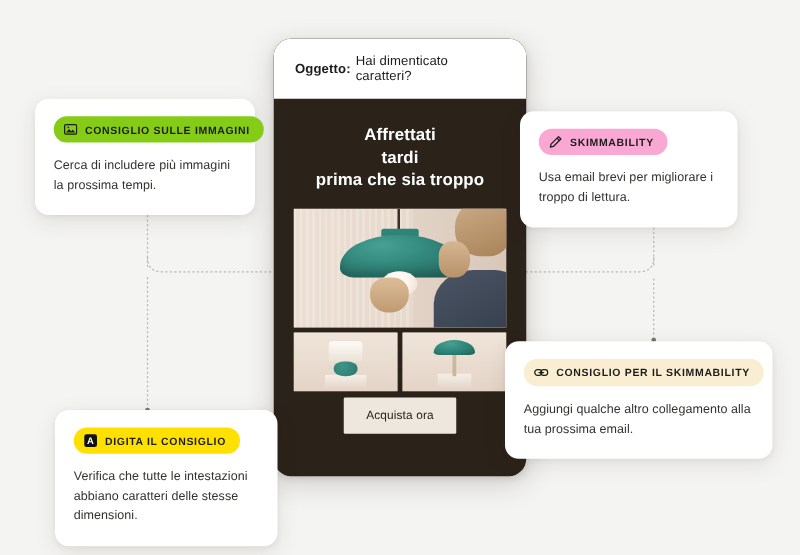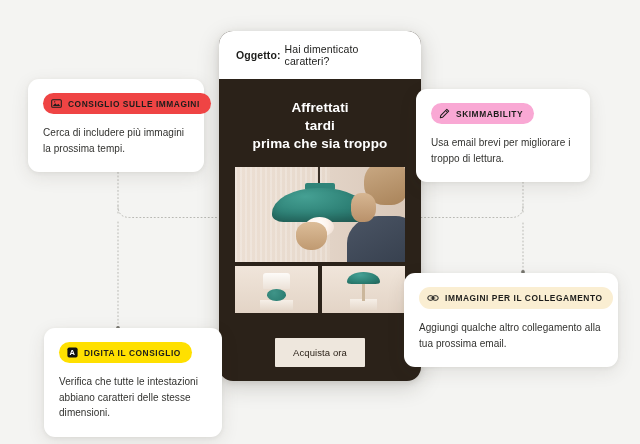--- a/index.html
+++ b/index.html
@@ -94,21 +94,21 @@
      background: radial-gradient(circle at 38% 32%, #3f9488 0%, #27786d 100%); border-radius:50%; }
   .t1 .plinth { position:absolute; left:30%; top:72%; width:40%; height:22%;
      background: linear-gradient(180deg,#f6efe7 0%,#e5d8cb 100%); }
   .t2 .shade { position:absolute; left:30%; top:14%; width:40%; height:24%;
      background: radial-gradient(ellipse at 40% 25%, #44a195 0%, #2b7e72 60%, #216158 100%);
      border-radius: 50% 50% 14% 14% / 88% 88% 20% 20%; }
   .t2 .stem { position:absolute; left:48.5%; top:36%; width:3%; height:38%; background:#cbb79c; }
   .t2 .plinth { position:absolute; left:34%; top:70%; width:32%; height:24%;
      background: linear-gradient(180deg,#f6efe7 0%,#e5d8cb 100%); }
 
-  #cta-wrap { display:flex; justify-content:center; margin-top: 25px; }
+  #cta-wrap { display:flex; justify-content:center; margin-top: 5px; }
   #cta-button {
     background: #eee7dd;
     color: #2b2219;
     font-size: 9.5px;
     padding: 9px 18px;
     border: 0;
     border-radius: 1px;
     letter-spacing: .1px;
     cursor: pointer;
     font-family: "Liberation Sans", sans-serif;
@@ -127,21 +127,21 @@
     align-items: center;
     gap: 6px;
     border-radius: 20px;
     padding: 5px 11px 5px 8px;
     font-size: 8.4px;
     font-weight: bold;
     letter-spacing: .55px;
     color: #1d1d1b;
     white-space: nowrap;
   }
-  .badge.blue   { background: #ef4444; text-align: center; }
+  .badge.blue   { background: #84cc16; text-align: center; }
   .badge.yellow { background: #ffe000; }
   .badge.gold   { background: #f9a8d4; text-align: center; }
   .badge.cream  { background: #faeed2; }
   .card p {
     margin-top: 11px;
     font-size: 10px;
     line-height: 1.55;
     color: #32322f;
     letter-spacing: .05px;
   }
@@ -271,18 +271,18 @@
 
   <div class="card" id="card-link">
     <div class="badge cream">
       <span class="bi">
         <svg width="12" height="12" viewBox="0 0 18 18">
           <rect x="1.2" y="5.6" width="8.4" height="6.8" rx="3.4" fill="none" stroke="#1d1d1b" stroke-width="1.5"></rect>
           <rect x="8.4" y="5.6" width="8.4" height="6.8" rx="3.4" fill="none" stroke="#1d1d1b" stroke-width="1.5"></rect>
           <path d="M6.2 9 L11.8 9" stroke="#1d1d1b" stroke-width="1.5" stroke-linecap="round"></path>
         </svg>
       </span>
-      <span>IMMAGINI PER IL COLLEGAMENTO</span>
+      <span>CONSIGLIO PER IL SKIMMABILITY</span>
     </div>
     <p>Aggiungi qualche altro collegamento alla tua prossima email.</p>
   </div>
 
 </div>
 
 </body></html>

